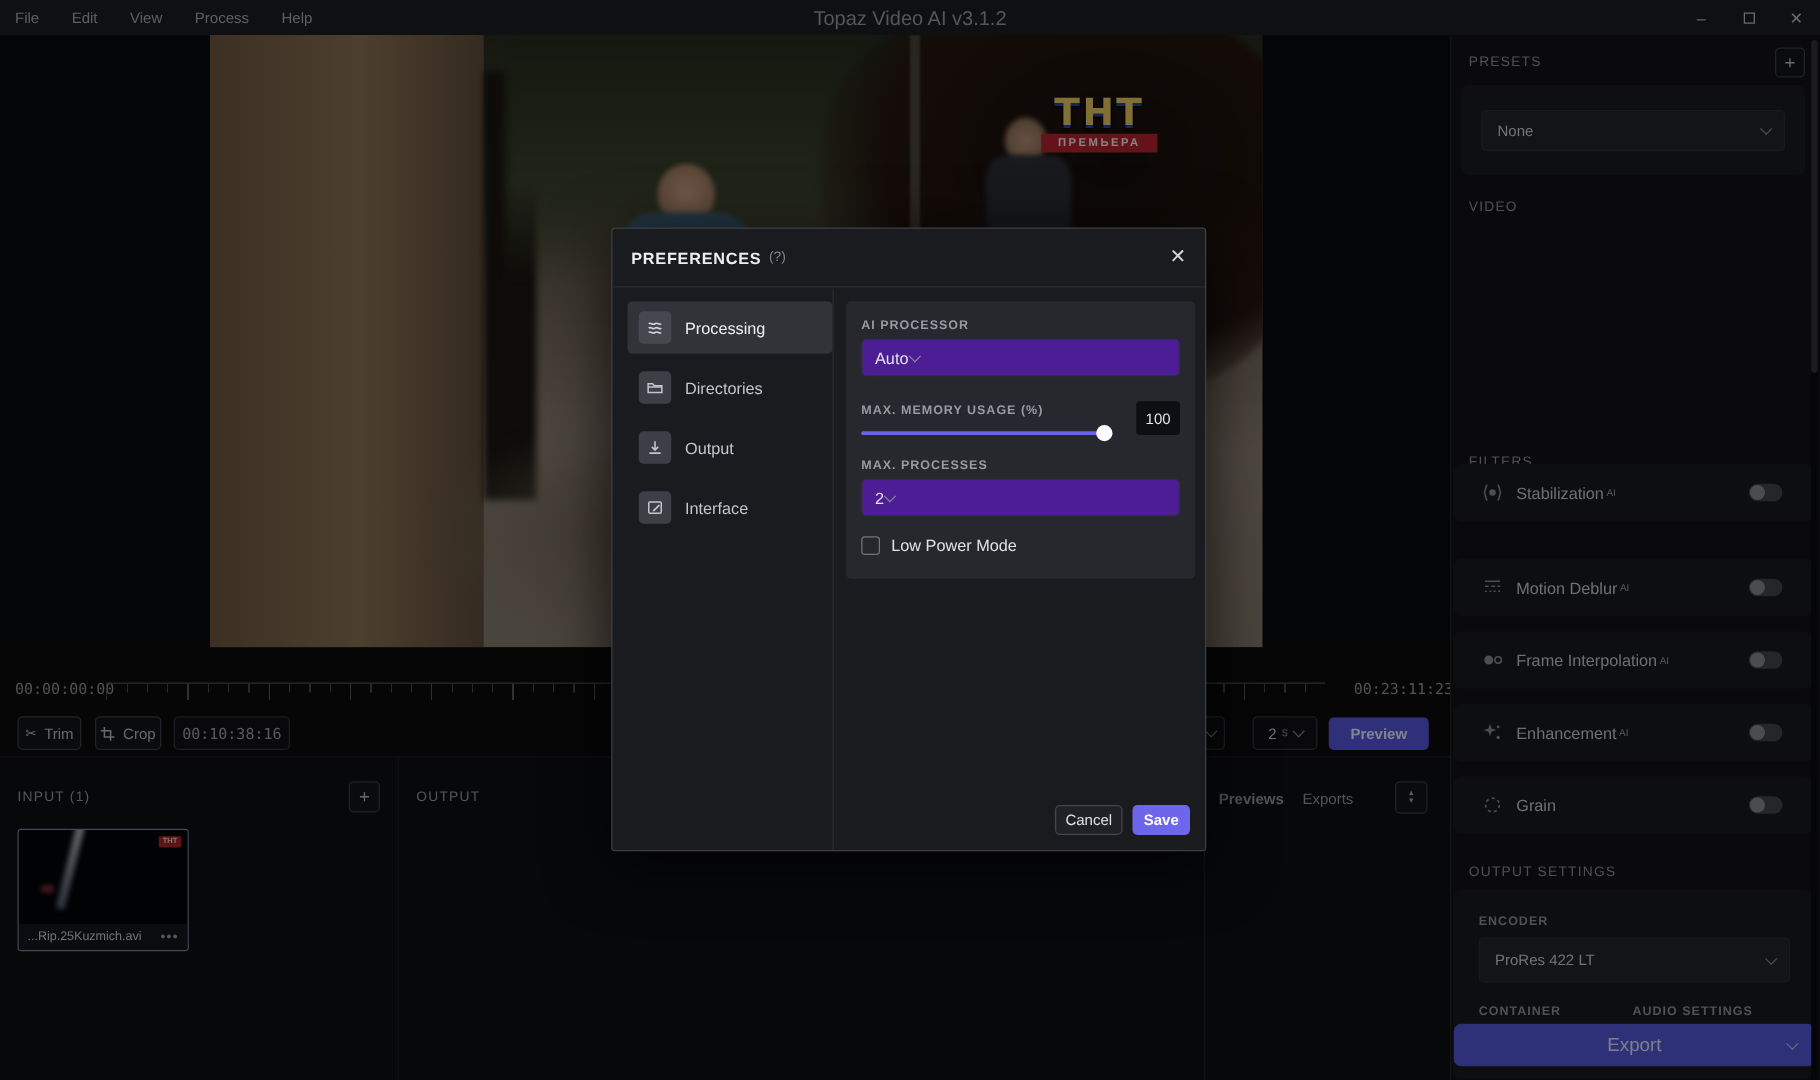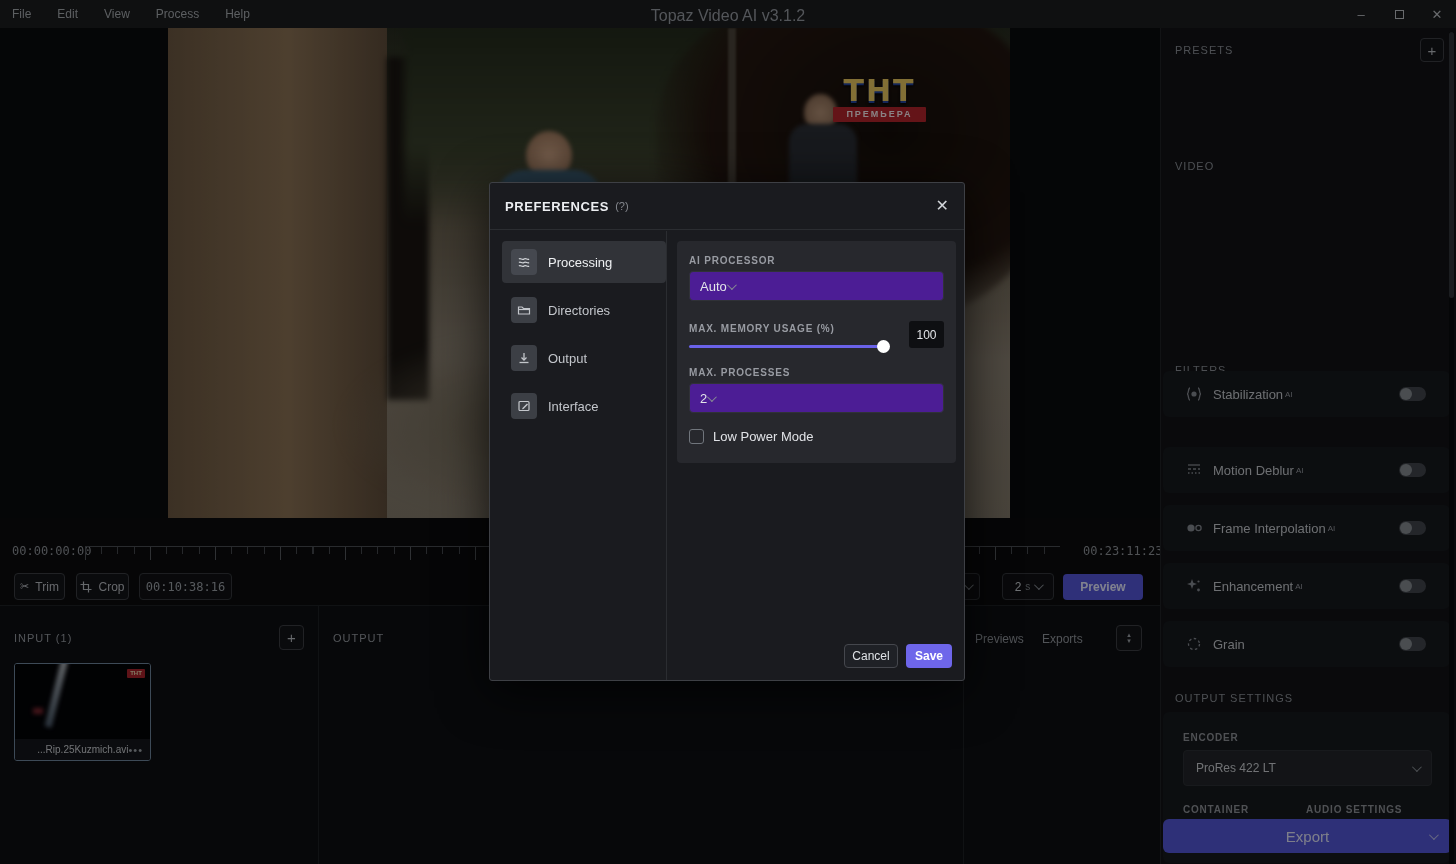--- a/index.html
+++ b/index.html
@@ -89,21 +89,21 @@
   .thumb { position:absolute; left:14px; top:57px; width:137px; height:98px; border:1px solid #6d849b; border-radius:3px;
            background:#04060a; overflow:hidden; }
   .thumb-img { position:absolute; left:0; top:0; width:100%; height:77px; background:#030407; overflow:hidden; }
   .streak { position:absolute; left:38px; top:-6px; width:7px; height:70px; background:linear-gradient(180deg,#cfd4da,#5b6d80);
             transform:rotate(14deg); filter:blur(2px); opacity:.85; }
   .streak2 { position:absolute; left:18px; top:44px; width:10px; height:6px; background:#7d2730; filter:blur(2px); }
   .thumb-tnt { position:absolute; right:5px; top:5px; width:18px; height:9px; background:#a8232b; border-radius:1px;
                color:#e8d9b0; font-size:6px; font-weight:bold; text-align:center; line-height:9px; }
   .thumb-name { position:absolute; left:0; bottom:0; width:100%; height:21px; background:#15171b;
                 display:flex; align-items:center; padding:0 7px; }
-  .thumb-name .nm { font-size:10px; color:#c9ccd1; flex:1; white-space:nowrap; overflow:hidden;text-align:right; }
+  .thumb-name .nm { font-size:10px; color:#c9ccd1; flex:1; white-space:nowrap; overflow:hidden; }
   .thumb-name .more { color:#9ba0a7; font-size:11px; letter-spacing:1px; }
 
   
   .sidebar { position:absolute; left:1160px; top:28px; width:296px; height:836px; background:#121316; border-left:1px solid #202226; }
   .s-hdr { position:absolute; left:14px; font-size:11px; letter-spacing:1px; color:#8a8e95; }
   .s-card { position:absolute; background:#191b1f; border-radius:6px; }
   .dd { display:flex; align-items:center; background:#222529; border:1px solid #2c2f34; border-radius:4px;
         padding:0 12px; color:#c9ccd1; font-size:12px; }
   .dd .grow { flex:1; }
   .chev { width:7px; height:7px; border-right:1.5px solid #878c93; border-bottom:1.5px solid #878c93;
@@ -239,21 +239,21 @@
   <div class="preview-btn">
     <span>Preview</span>
   </div>
 
   <div class="bottombar">
     <span class="panel-hdr input-hdr">INPUT (1)</span>
     <div class="add-btn">+</div>
     <div class="vdiv" style="left:318px;"></div>
     <span class="panel-hdr output-hdr">OUTPUT</span>
     <div class="vdiv" style="left:963px;"></div>
-    <span class="tabs-lbl" style="left:975px;">Previews</span>
+    <span class="tabs-lbl" style="left:975px;font-weight:bold;">Previews</span>
     <span class="tabs-lbl" style="left:1042px;">Exports</span>
     <div class="sort-btn">
       <span>▴</span>
       <span>▾</span>
     </div>
     <div class="thumb">
       <div class="thumb-img">
         <div class="streak"></div>
         <div class="streak2"></div>
         <div class="thumb-tnt">ТНТ</div>
@@ -261,20 +261,26 @@
       <div class="thumb-name">
         <span class="nm">...Rip.25Kuzmich.avi</span>
         <span class="more">•••</span>
       </div>
     </div>
   </div>
 
   <div class="sidebar">
     <span class="s-hdr" style="top:16px;">PRESETS</span>
     <div class="add-btn" style="left:auto; right:12px; top:10px; width:24px; height:24px;">+</div>
+    <div class="s-card" style="left:8px; right:12px; top:40px; height:72px;">
+      <div class="dd" style="position:absolute; left:16px; right:16px; top:20px; height:33px;">
+        <span class="grow">None</span>
+        <span class="chev"></span>
+      </div>
+    </div>
 
     <span class="s-hdr" style="top:132px;">VIDEO</span>
 
     <span class="s-hdr" style="top:336px;">FILTERS</span>
 
     <div class="f-row" style="top:343px;">
       <span class="f-icon">
         <svg width="18" height="18" viewBox="0 0 18 18" fill="none" stroke="#848990" stroke-width="1.3">
           <path d="M5 3 C2.8 3 4 9 2 9 C4 9 2.8 15 5 15"></path>
             <path d="M13 3 C15.2 3 14 9 16 9 C14 9 15.2 15 13 15"></path>

